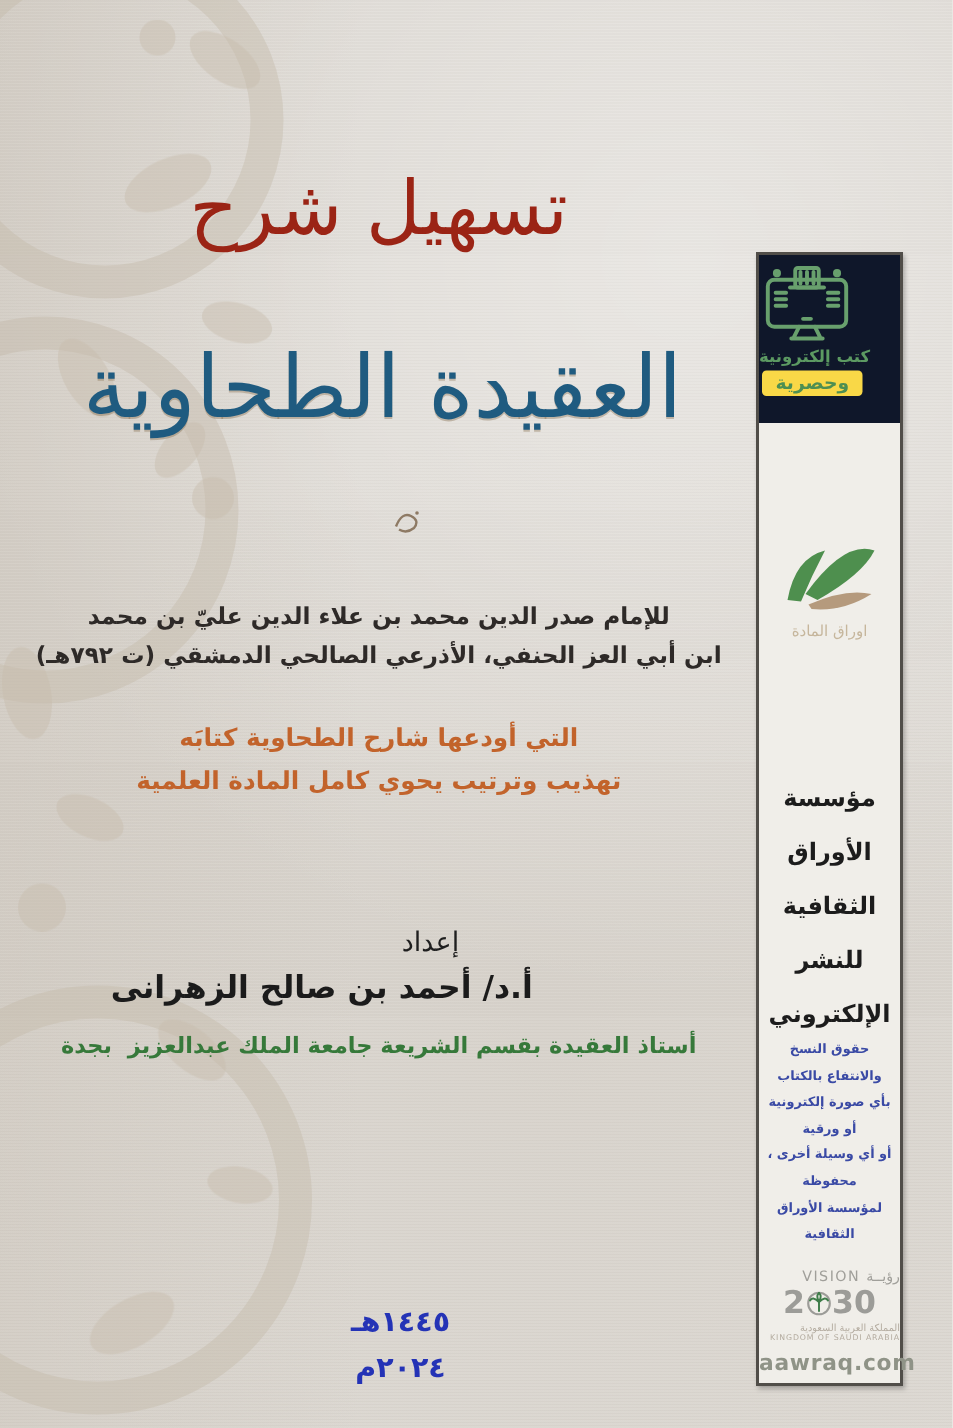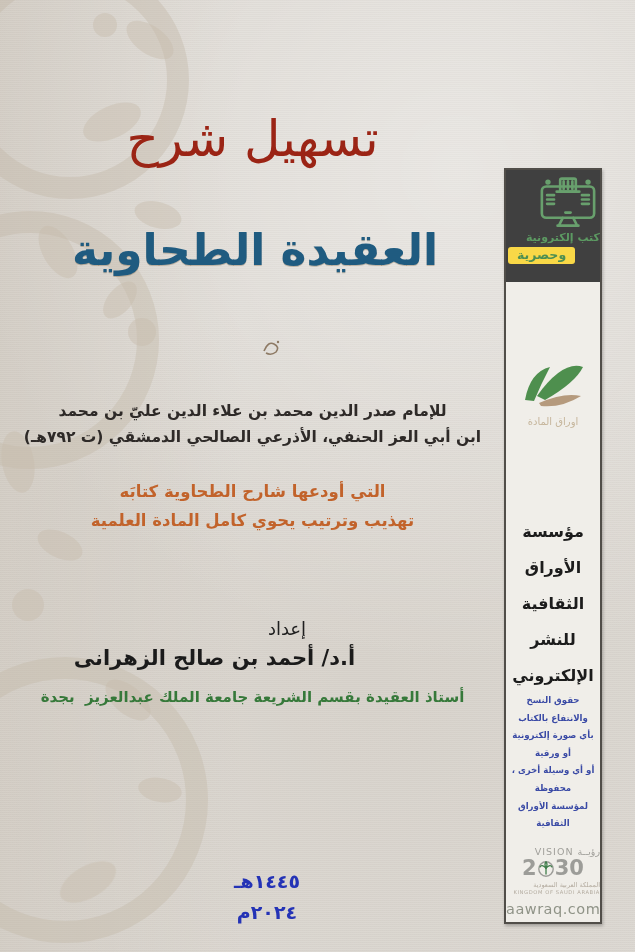--- a/index.html
+++ b/index.html
@@ -11,58 +11,58 @@
       radial-gradient(circle at 72% 18%, rgba(255,255,255,0.38), rgba(255,255,255,0) 55%),
       radial-gradient(circle at 58% 72%, rgba(205,198,188,0.30), rgba(0,0,0,0) 52%),
       repeating-linear-gradient(0deg, rgba(255,255,255,0.045) 0 1px, rgba(90,80,70,0.03) 1px 2px);
   }
   .ornaments{position:absolute;left:0;top:0;pointer-events:none;}
   .ar{direction:rtl;}
   
   .series-title{position:absolute;top:110px;left:0;width:505px;text-align:center;
     font-size:50px;color:#9b2415;letter-spacing:1px;}
   .main-title{position:absolute;top:224px;left:12px;width:486px;text-align:center;
-    font-size:44px;font-weight:bold;color:#1f5b80;
+    font-size:58px;font-weight:normal;color:#1f5b80;
     text-shadow:0 1px 0 rgba(122,96,62,0.35);}
   .calligrapher-sig{position:absolute;top:338px;left:262px;opacity:.8;}
   .author-block{position:absolute;top:398px;left:0;width:505px;text-align:center;
     font-size:15.5px;font-weight:bold;color:#2e2a28;line-height:1.7;}
   .desc-block{position:absolute;top:478px;left:0;width:505px;text-align:center;
     font-size:16.5px;font-weight:bold;color:#c2632b;line-height:1.75;}
   .prep-label{position:absolute;top:618px;left:0;width:574px;text-align:center;
     font-size:18px;color:#1f1f1f;}
   .prep-name{position:absolute;top:646px;left:0;width:429px;text-align:center;
     font-size:21px;font-weight:600;color:#1b1b1b;}
   .prep-affil{position:absolute;top:688px;left:0;width:505px;text-align:center;
     font-size:15px;font-weight:bold;color:#36793a;}
   .dates{position:absolute;top:866px;left:0;width:534px;text-align:center;
     font-size:19px;font-weight:600;color:#2433b6;line-height:1.65;}
   
   .sidebar{position:absolute;left:504px;top:168px;width:98px;height:756px;box-sizing:border-box;
     background:#f0eee9;border:2px solid #514e49;box-shadow:1px 2px 3px rgba(0,0,0,0.25);}
-  .badge{position:absolute;top:0;left:0;right:0;height:112px;background:#404040;
-    display:flex;flex-direction:column;align-items:flex-end;}
+  .badge{position:absolute;top:0;left:0;right:0;height:112px;background:#0f172a;
+    display:flex;flex-direction:column;align-items:flex-start;}
   .badge svg{margin-top:6px;}
   .badge-line1{font-size:11px;font-weight:bold;color:#5c9a62;margin-top:1px;}
   .badge-pill{align-self:flex-start;margin:3px 0 0 2px;background:#f9d847;color:#4e8f52;
     font-size:12.5px;font-weight:bold;padding:0 9px 2px;border-radius:3px;}
   .awraq{position:absolute;top:188px;left:0;right:0;text-align:center;}
   .awraq-name{font-size:10px;color:#c6b69c;margin-top:2px;}
   .foundation{position:absolute;top:296px;left:0;right:0;text-align:center;
     font-size:16px;font-weight:bold;color:#1c1c1c;line-height:2.25;margin-top:48px;}
   .copyright{position:absolute;top:522px;left:3px;right:3px;text-align:center;
     font-size:8.6px;font-weight:bold;color:#3a4aa5;line-height:2.05;}
   .vision{position:absolute;top:676px;left:0;right:0;text-align:right;color:#a09f9a;}
   .vision-word{font-size:9.5px;letter-spacing:1px;}
   .vision-year{font-size:21px;font-weight:bold;color:#9c9c98;line-height:1;margin-top:1px;
     display:flex;align-items:center;justify-content:center;gap:1px;}
   .vision-k-ar{font-size:6.5px;color:#b3ab9f;margin-top:2px;}
   .vision-k-en{font-size:5.2px;letter-spacing:.6px;color:#b3ab9f;}
   .website{position:absolute;top:731px;left:0;right:0;text-align:center;
-    font-size:14.5px;font-weight:normal;color:#8f9387;letter-spacing:.5px;}
+    font-size:14.5px;font-weight:bold;color:#8f9387;letter-spacing:.5px;}
 </style>
 </head>
 <body>
 
 <div class="page">
 
   <svg class="ornaments" width="250" height="952" viewBox="0 0 250 952" aria-hidden="true">
     <g fill="none" stroke="#c3b8a8" stroke-width="22" opacity="0.40">
       <circle cx="70" cy="80" r="108"></circle>
       <circle cx="30" cy="340" r="118"></circle>

